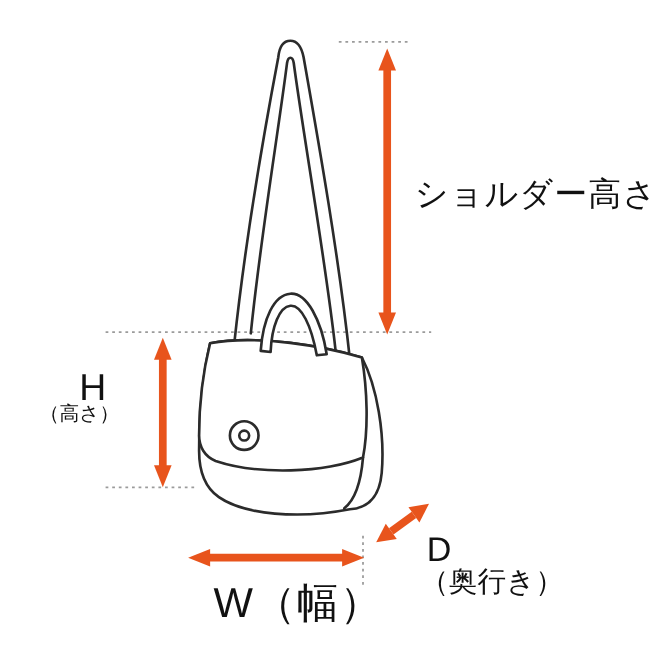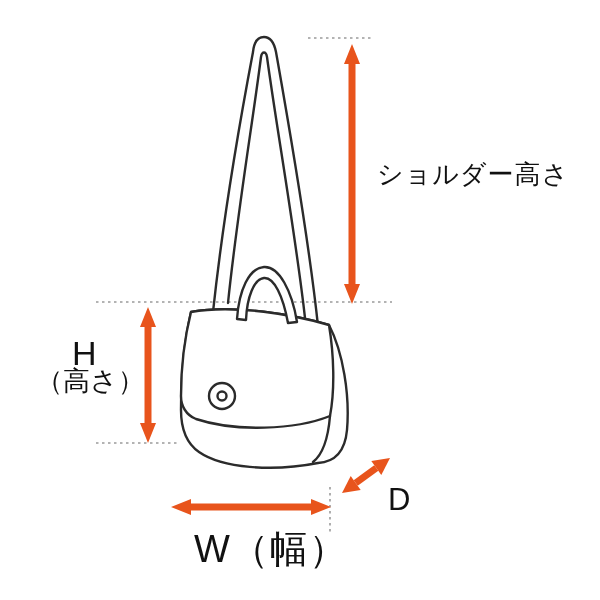--- a/index.html
+++ b/index.html
@@ -5,23 +5,23 @@
   html,body{margin:0;padding:0;background:#ffffff;}
   body{font-family:"Liberation Sans","DejaVu Sans",sans-serif;}
   #canvas{position:relative;width:600px;height:600px;background:#ffffff;overflow:hidden;}
   #canvas svg{position:absolute;left:0;top:0;}
   .ink{fill:none;stroke:#2b2b2b;stroke-width:2.4;stroke-linecap:round;stroke-linejoin:round;}
   .fillw{fill:#ffffff;}
   .dotted{stroke:#9b9b9b;stroke-width:1.6;stroke-dasharray:2.5 3.5;fill:none;}
   .arrow-shaft{stroke:#e8541c;stroke-width:7;fill:none;}
   .arrow-head{fill:#e8541c;stroke:none;}
   .lbl{position:absolute;color:#111111;white-space:nowrap;line-height:1.15;}
-  .lbl-shoulder{left:377px;top:160px;font-size:26px;letter-spacing:1px;}
+  .lbl-shoulder{left:377px;top:160px;font-size:30px;letter-spacing:1px;}
   .lbl-h{left:72px;top:334px;font-size:34px;}
-  .lbl-h-paren{left:36px;top:366px;font-size:27px;}
+  .lbl-h-paren{left:36px;top:366px;font-size:18px;}
   .lbl-w{left:194px;top:528px;font-size:38px;letter-spacing:1px;}
   .lbl-d{left:388px;top:482px;font-size:31px;}
   .lbl-d-paren{left:382px;top:514px;font-size:26px;}
 </style>
 </head>
 <body>
 
 <div id="canvas">
   <svg width="600" height="600" viewBox="0 0 600 600">
     <g>
@@ -68,13 +68,14 @@
       <polygon class="arrow-head" points="390,458 381.3,474.9 371.3,461.1"></polygon>
       <polygon class="arrow-head" points="342,493 360.7,489.9 350.7,476.1"></polygon>
     </g>
   </svg>
 
   <span class="lbl lbl-shoulder">ショルダー高さ</span>
   <span class="lbl lbl-h">H</span>
   <span class="lbl lbl-h-paren">（高さ）</span>
   <span class="lbl lbl-w">W（幅）</span>
   <span class="lbl lbl-d">D</span>
+  <span class="lbl lbl-d-paren">（奥行き）</span>
 </div>
 
 </body></html>

